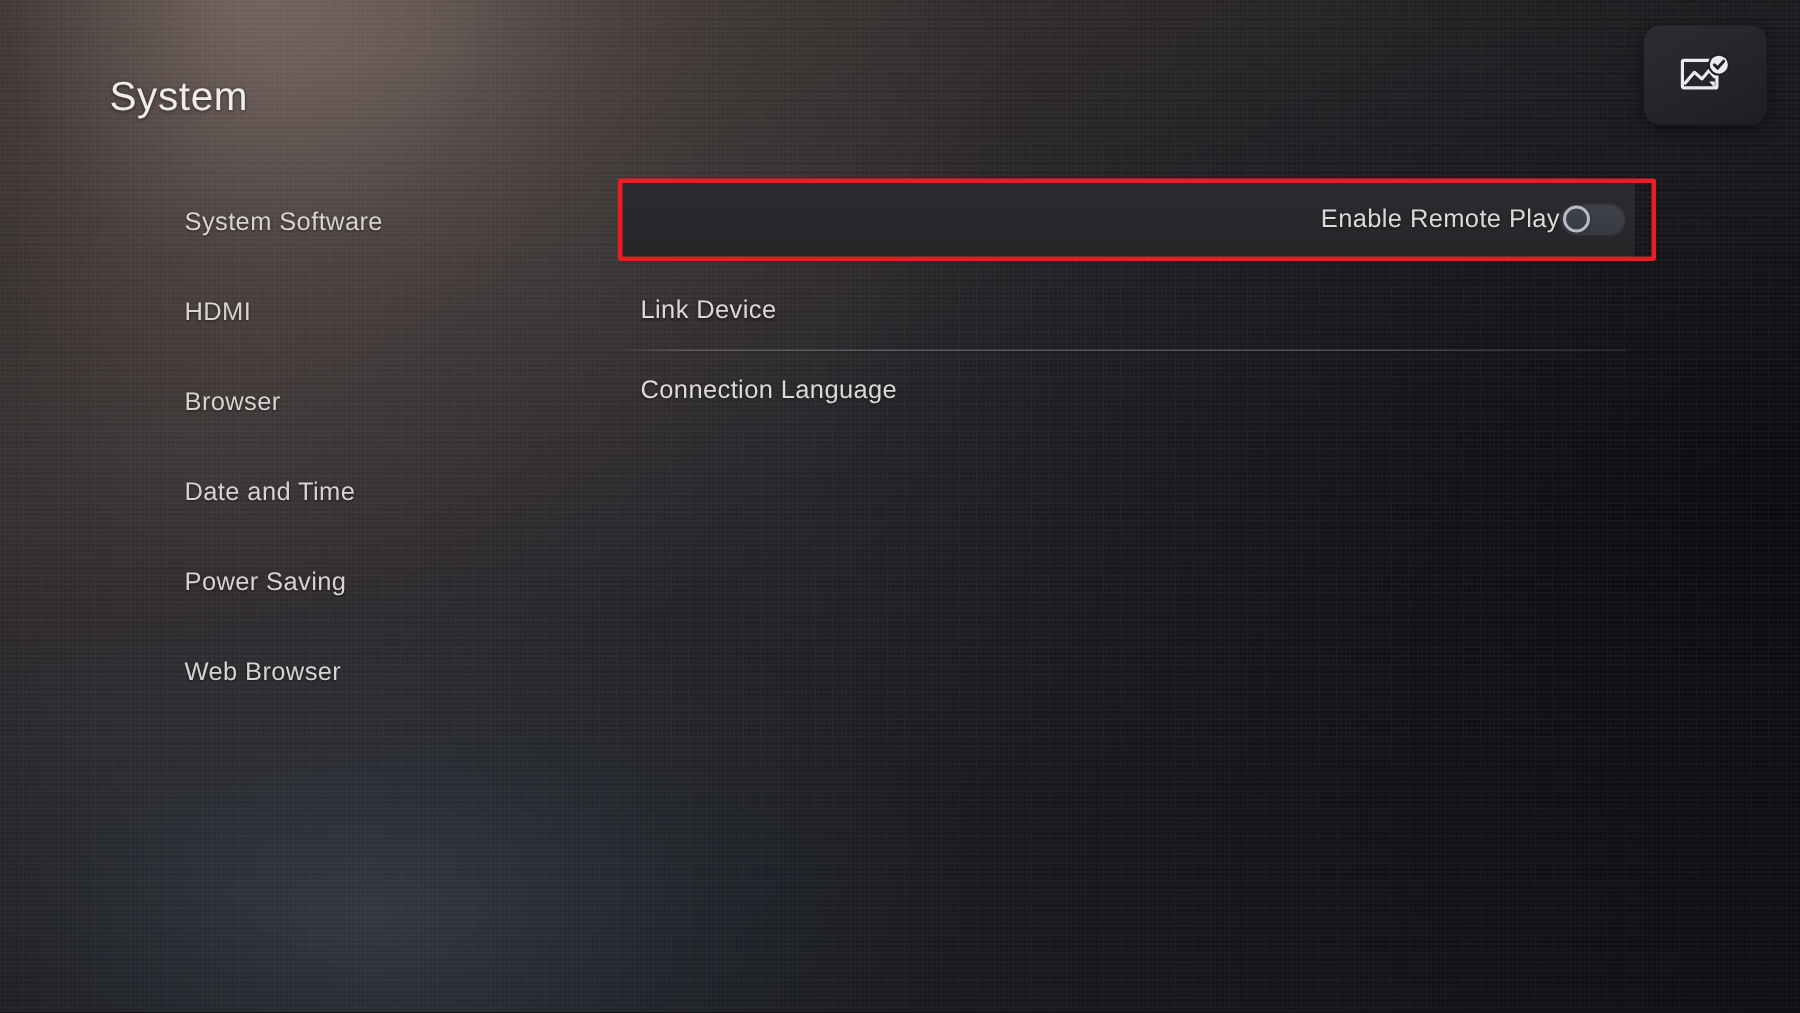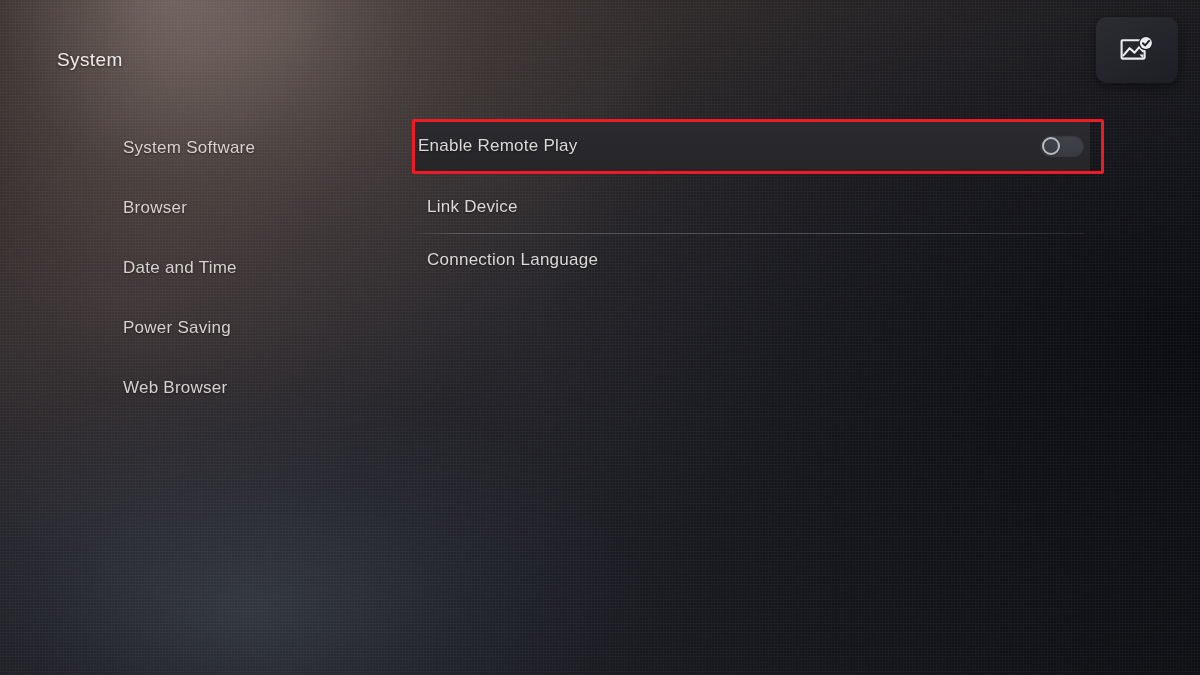--- a/index.html
+++ b/index.html
@@ -76,22 +76,22 @@
   
   .bg-grain {
     opacity:.035;
     background-image:
       repeating-linear-gradient(0deg, rgba(255,255,255,.9) 0 1px, rgba(0,0,0,0) 1px 3px),
       repeating-linear-gradient(90deg, rgba(255,255,255,.7) 0 1px, rgba(0,0,0,0) 1px 3px);
   }
 
   
   #page-title {
-    position:absolute; left:57px; top:49px;
-    font-size:19px; font-weight:300;
+    position:absolute; left:73px; top:49px;
+    font-size:27px; font-weight:300;
     letter-spacing:.4px;
     color:#efeceb;
     text-shadow:0 1px 3px rgba(0,0,0,.55);
   }
 
   
   #notif-chip {
     position:absolute; right:22px; top:17px;
     width:82px; height:66px;
     border-radius:11px;
@@ -141,23 +141,24 @@
   }
   .opt-label {
     font-size:17px; font-weight:400;
     letter-spacing:.25px;
     color:#dcd9d8;
     text-shadow:0 1px 2px rgba(0,0,0,.5);
     white-space:nowrap;
   }
   .opt-row.highlighted {
     background:linear-gradient(180deg,#2b2b30 0%, #262629 100%);
-    padding-left:6px; padding-right:6px;
+    padding-left:14px; padding-right:6px;
     margin-left:-6px; margin-right:-6px;
     width:calc(100% + 12px);
+    justify-content:flex-end;
   }
   .row-sep {
     height:1px;
     background:linear-gradient(90deg,
       rgba(170,170,178,.07) 0%,
       rgba(178,178,186,.30) 6%,
       rgba(178,178,186,.32) 70%,
       rgba(150,150,160,.14) 100%);
     margin:0 0 0 0;
   }
@@ -218,20 +219,23 @@
       </svg>
     </span>
   </div>
 
   <nav id="sidebar">
 
     <div class="nav-item">
       <span class="nav-label">System Software</span>
     </div>
 
+    <div class="nav-item">
+      <span class="nav-label">HDMI</span>
+    </div>
 
     <div class="nav-item">
       <span class="nav-label">Browser</span>
     </div>
 
     <div class="nav-item">
       <span class="nav-label">Date and Time</span>
     </div>
 
 

